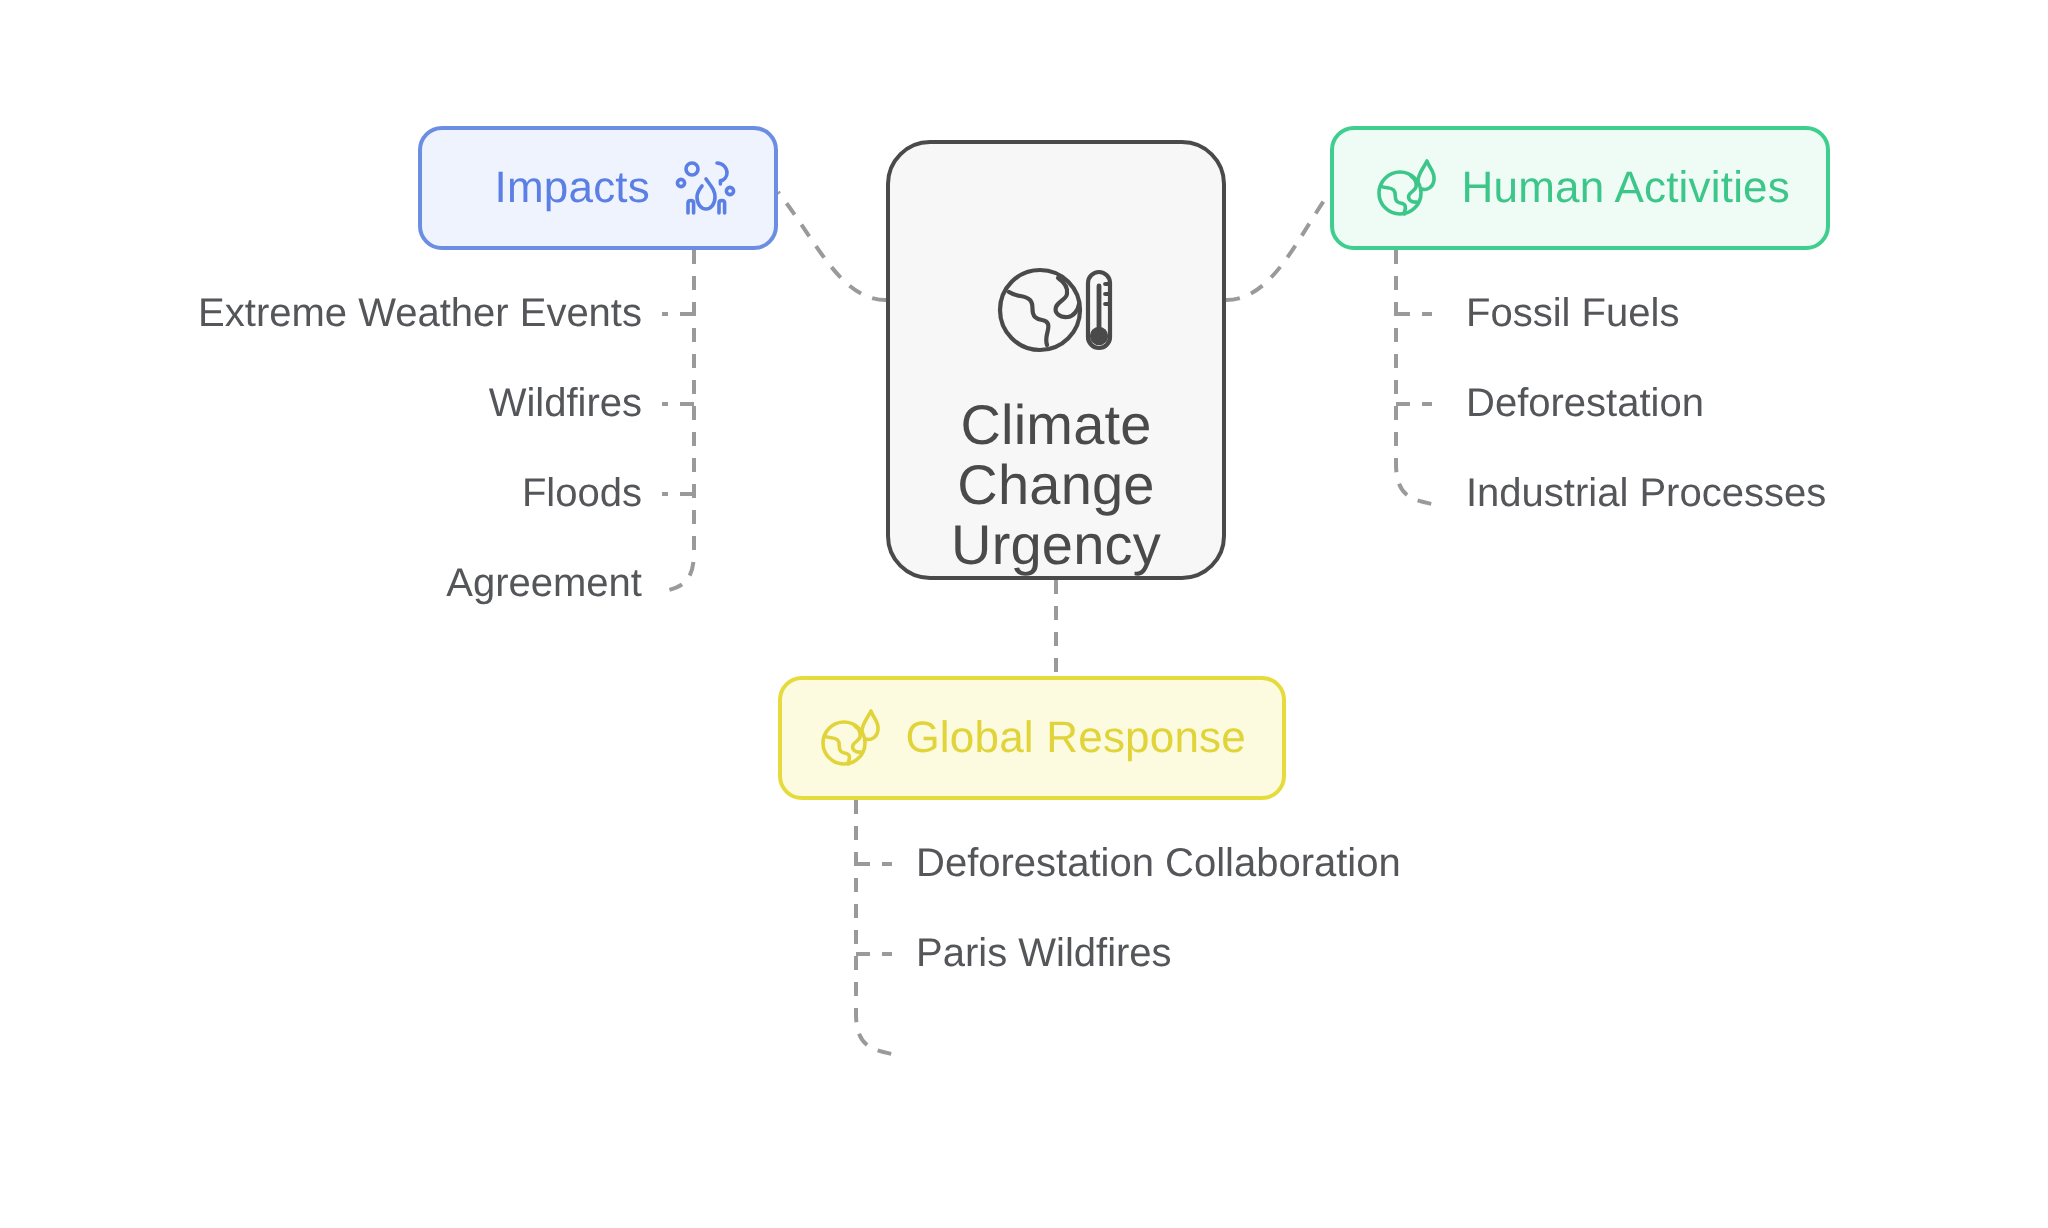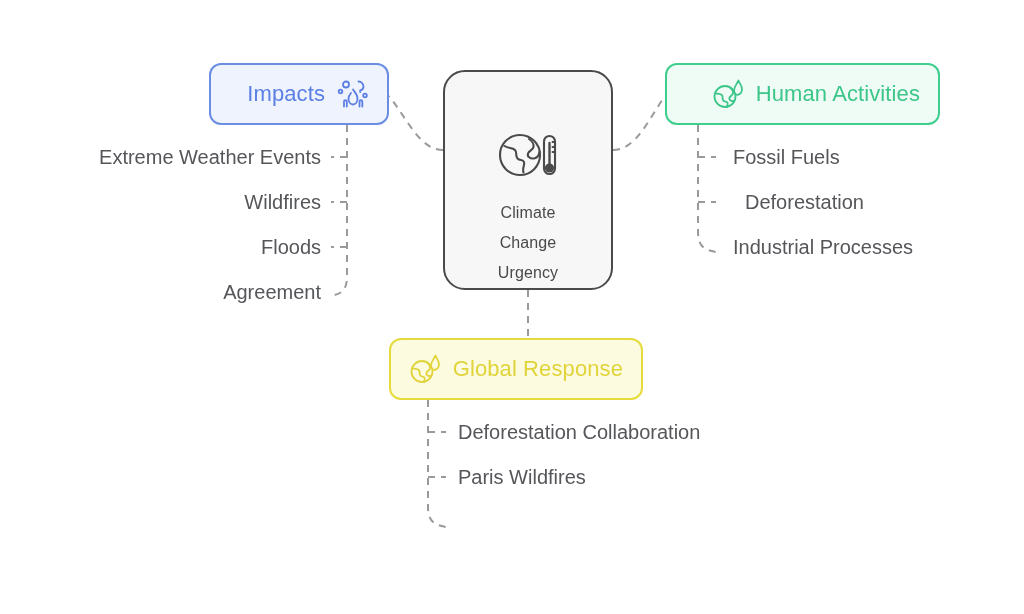--- a/index.html
+++ b/index.html
@@ -51,21 +51,21 @@
     flex-direction: column;
     gap: 14px;
   }
   #center-node .center-icon {
     width: 64px;
     height: 56px;
     display: block;
   }
   #center-node .center-label {
     color: #4a4a4a;
-    font-size: 16px;
+    font-size: 28px;
     line-height: 30px;
     text-align: center;
     letter-spacing: 0.1px;
   }
 
   .branch-node {
     height: 62px;
     border-width: 2px;
     border-style: solid;
     border-radius: 12px;
@@ -89,21 +89,21 @@
     width: 180px;
     border-color: #6b8ee3;
     background: #eef3fd;
     flex-direction: row;
   }
   #node-impacts .branch-label { color: #5b7fe4; }
 
   #node-human {
     left: 665px;
     top: 63px;
-    width: 275px;
+    width: 250px;
     border-color: #3ecf8e;
     background: #effbf5;
   }
   #node-human .branch-label { color: #3cc68a; }
 
   #node-global {
     left: 389px;
     top: 338px;
     width: 254px;
     border-color: #e6db3c;
@@ -206,19 +206,19 @@
     </svg>
     <span class="branch-label">Global Response</span>
   </div>
 
   <div class="leaf right-align" style="left:321px; top:157px;">Extreme Weather Events</div>
   <div class="leaf right-align" style="left:321px; top:202px;">Wildfires</div>
   <div class="leaf right-align" style="left:321px; top:247px;">Floods</div>
   <div class="leaf right-align" style="left:321px; top:292px;">Agreement</div>
 
   <div class="leaf left-align" style="left:733px; top:157px;">Fossil Fuels</div>
-  <div class="leaf left-align" style="left:733px; top:202px;margin-left:12px;">Deforestation</div>
+  <div class="leaf left-align" style="left:733px; top:202px;">Deforestation</div>
   <div class="leaf left-align" style="left:733px; top:247px;">Industrial Processes</div>
 
   <div class="leaf left-align" style="left:458px; top:432px;">Deforestation Collaboration</div>
   <div class="leaf left-align" style="left:458px; top:477px;">Paris Wildfires</div>
 
 </div>
 
 </body></html>

